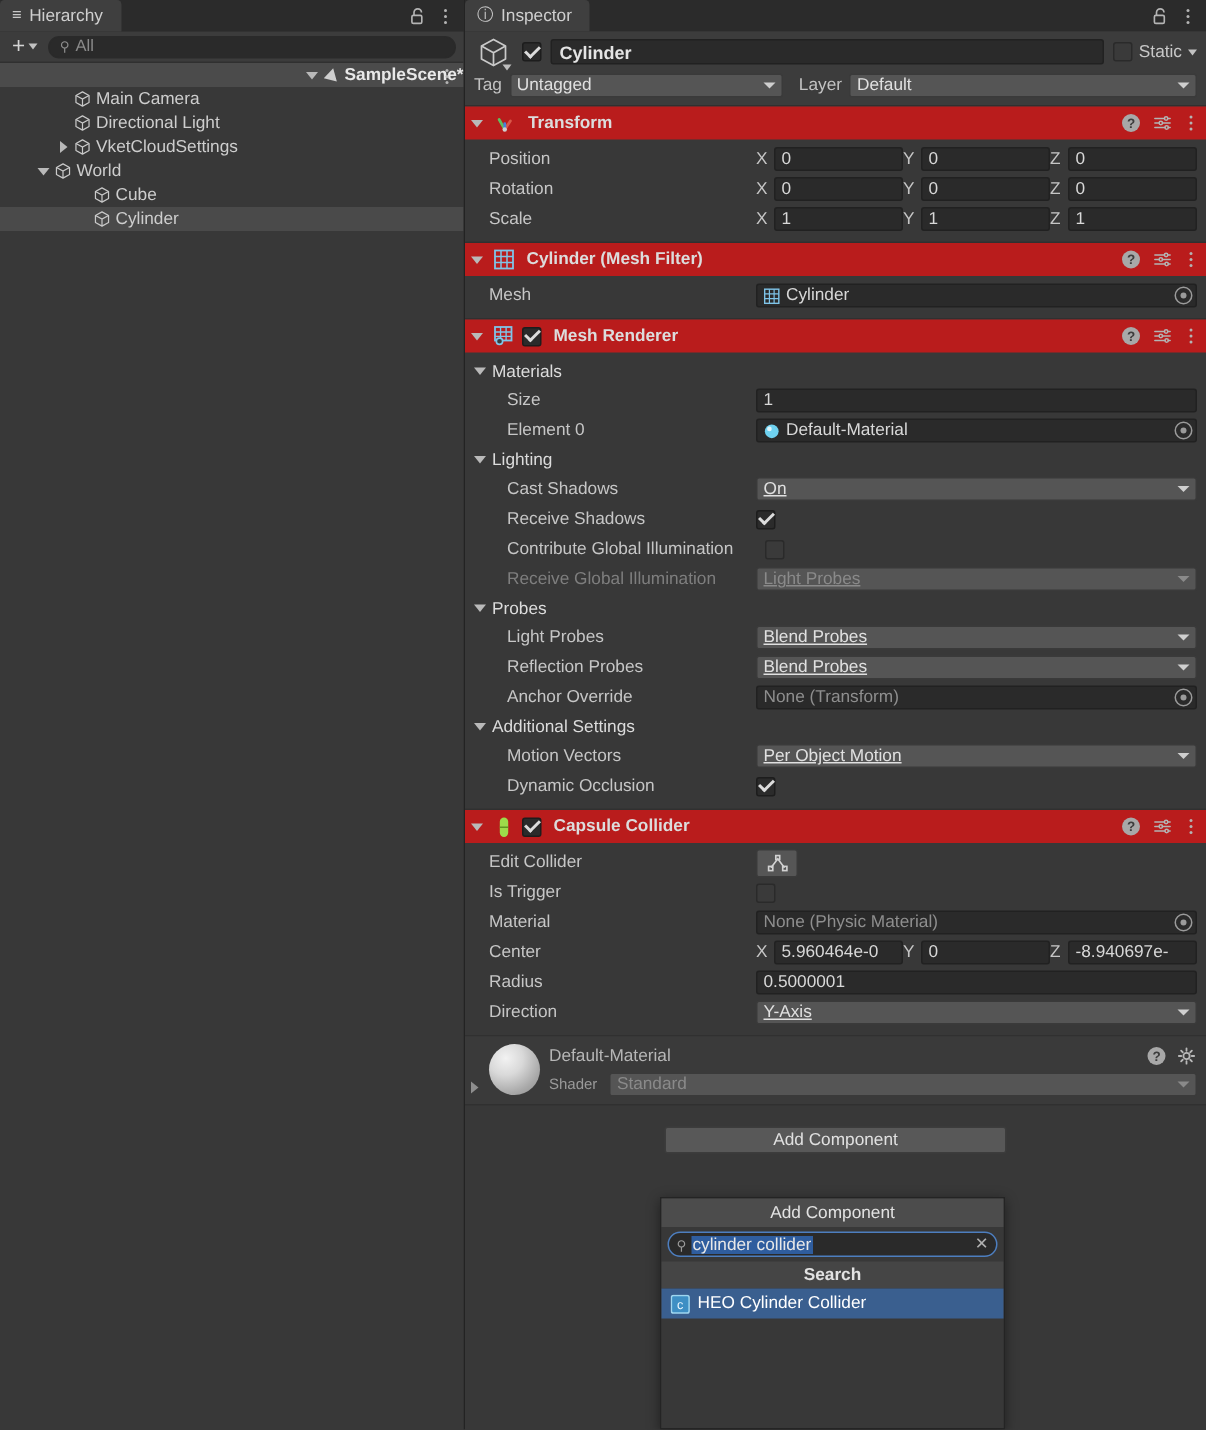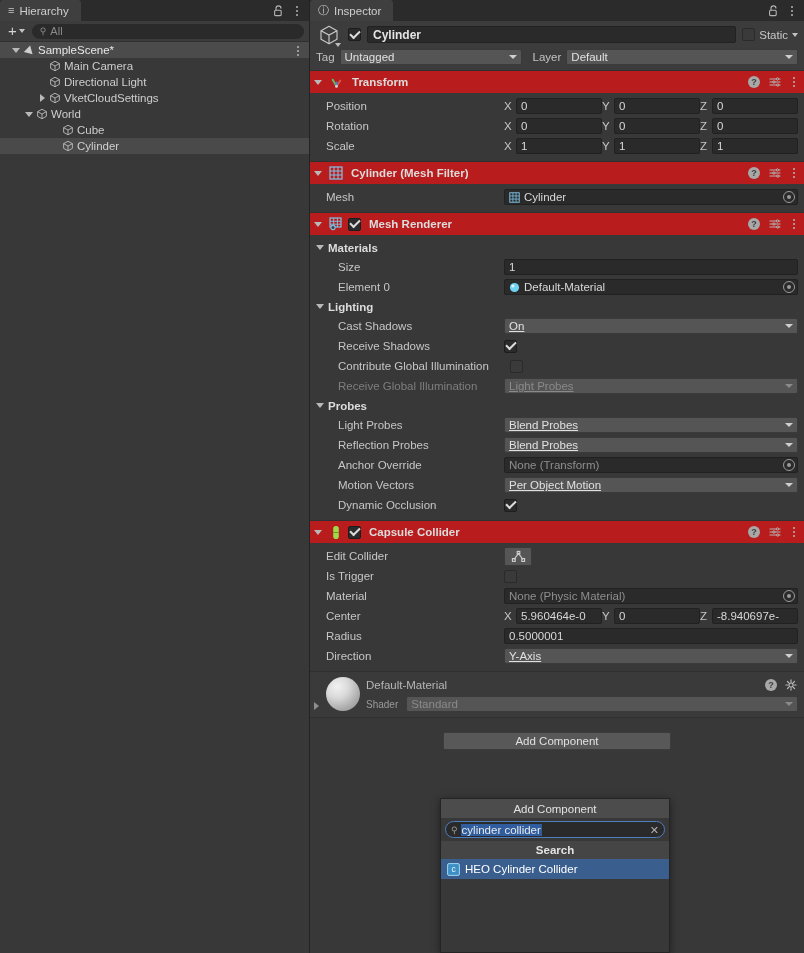--- a/index.html
+++ b/index.html
@@ -27,21 +27,21 @@
   .h-toolbar { height: 21px; background: #3c3c3c; display: flex; align-items: center; padding: 0 5px; gap: 4px; border-bottom: 1px solid #303030; }
   .plusbtn { display: flex; align-items: center; gap: 2px; padding: 0 3px; height: 16px; cursor: default; }
   .plusbtn .plus { color: #d4d4d4; font-size: 15px; line-height: 12px; font-weight: 400; }
   .caret-dn { width: 0; height: 0; border-left: 3.5px solid transparent; border-right: 3.5px solid transparent; border-top: 4px solid #c2c2c2; }
   .h-search { flex: 1; height: 15px; background: #2a2a2a; border-radius: 8px; display: flex; align-items: center; padding: 0 7px; gap: 4px; border: 1px solid #2a2a2a; }
   .h-search .sico { color: #8d8d8d; font-size: 9px; }
   .h-search .stext { color: #8a8a8a; font-size: 11px; }
 
   .tree { flex: 1; background: #383838; padding-top: 0; overflow: hidden; }
   .trow { height: 16px; display: flex; align-items: center; font-size: 11.5px; color: #cdcdcd; position: relative; white-space: nowrap; }
-  .trow.scene { background: #4b4b4b; color: #e8e8e8; font-weight: normal; }
+  .trow.scene { background: #4b4b4b; color: #e8e8e8; font-weight: bold; justify-content: flex-end; }
   .trow.selected { background: #4a4a4a; }
   .trow .foldout { width: 12px; display: flex; align-items: center; justify-content: center; flex: 0 0 12px; }
   .tri-dn { width: 0; height: 0; border-left: 4px solid transparent; border-right: 4px solid transparent; border-top: 5px solid #b9b9b9; }
   .tri-rt { width: 0; height: 0; border-top: 4px solid transparent; border-bottom: 4px solid transparent; border-left: 5px solid #b9b9b9; }
   .trow .gicon { width: 14px; display: flex; align-items: center; justify-content: center; flex: 0 0 14px; margin-right: 2px; }
   .trow .kebab-r { position: absolute; right: 7px; top: 4px; }
 
   
   .inspector { width: 494px; height: 953px; background: #383838; display: flex; flex-direction: column; position: relative; overflow: hidden; }
   .insp-body { flex: 1; background: #383838; overflow: hidden; position: relative; }
@@ -71,21 +71,21 @@
   .comp-head-right { display: flex; align-items: center; gap: 9px; }
   .help-ic { width: 12px; height: 12px; border-radius: 50%; background: #a8a8a8; color: #3d3d3d; font-size: 9px; font-weight: bold; display: flex; align-items: center; justify-content: center; line-height: 1; }
   .pre-ic svg { display: block; }
 
   .rows { padding: 3px 0 5px 0; }
   .row { height: 20px; display: flex; align-items: center; padding: 0 6px 0 0; }
   .row .rlabel { width: 194px; padding-left: 16px; font-size: 11.5px; color: #c6c6c6; flex: 0 0 194px; }
   .row .rlabel.indent2 { padding-left: 28px; }
   .row .rlabel.dim { color: #7e7e7e; }
   .foldrow { height: 19px; display: flex; align-items: center; padding-left: 6px; gap: 4px; }
-  .foldrow .ftxt { font-size: 11.5px; font-weight: bold; color: #dcdcdc; }
+  .foldrow .ftxt { font-size: 11.5px; font-weight: normal; color: #dcdcdc; }
 
   .vec3 { flex: 1; display: flex; align-items: center; gap: 0; }
   .vax { display: flex; align-items: center; flex: 1; gap: 3px; }
   .vax .axl { font-size: 11.5px; color: #c6c6c6; width: 9px; flex: 0 0 9px; }
   .fld { flex: 1; height: 16px; background: #2a2a2a; border: 1px solid #212121; border-radius: 2px; display: flex; align-items: center; padding: 0 4px; font-size: 11.5px; color: #d8d8d8; overflow: hidden; white-space: nowrap; }
   .fld.wide { flex: 1; }
   .objfld { flex: 1; height: 16px; background: #2a2a2a; border: 1px solid #212121; border-radius: 2px; display: flex; align-items: center; padding: 0 4px; gap: 4px; font-size: 11.5px; color: #d8d8d8; position: relative; }
   .objfld .picker { position: absolute; right: 2px; top: 50%; transform: translateY(-50%); width: 12px; height: 12px; border-radius: 50%; border: 1.2px solid #9a9a9a; display: flex; align-items: center; justify-content: center; }
   .objfld .picker::after { content: ""; width: 4px; height: 4px; border-radius: 50%; background: #9a9a9a; }
   .objfld.dim { color: #8e8e8e; }
@@ -540,20 +540,24 @@
                   <span class="ddc"></span>
                 </div>
               </div>
               <div class="row">
                 <div class="rlabel indent2">Anchor Override</div>
                 <div class="objfld dim">
                   <span>None (Transform)</span>
                   <span class="picker"></span>
                 </div>
               </div>
+              <div class="foldrow">
+                <span class="tri-dn"></span>
+                <span class="ftxt">Additional Settings</span>
+              </div>
               <div class="row">
                 <div class="rlabel indent2">Motion Vectors</div>
                 <div class="dd dd-row">
                   <span>Per Object Motion</span>
                   <span class="ddc"></span>
                 </div>
               </div>
               <div class="row">
                 <div class="rlabel indent2">Dynamic Occlusion</div>
                 <div class="cb-wrap">

